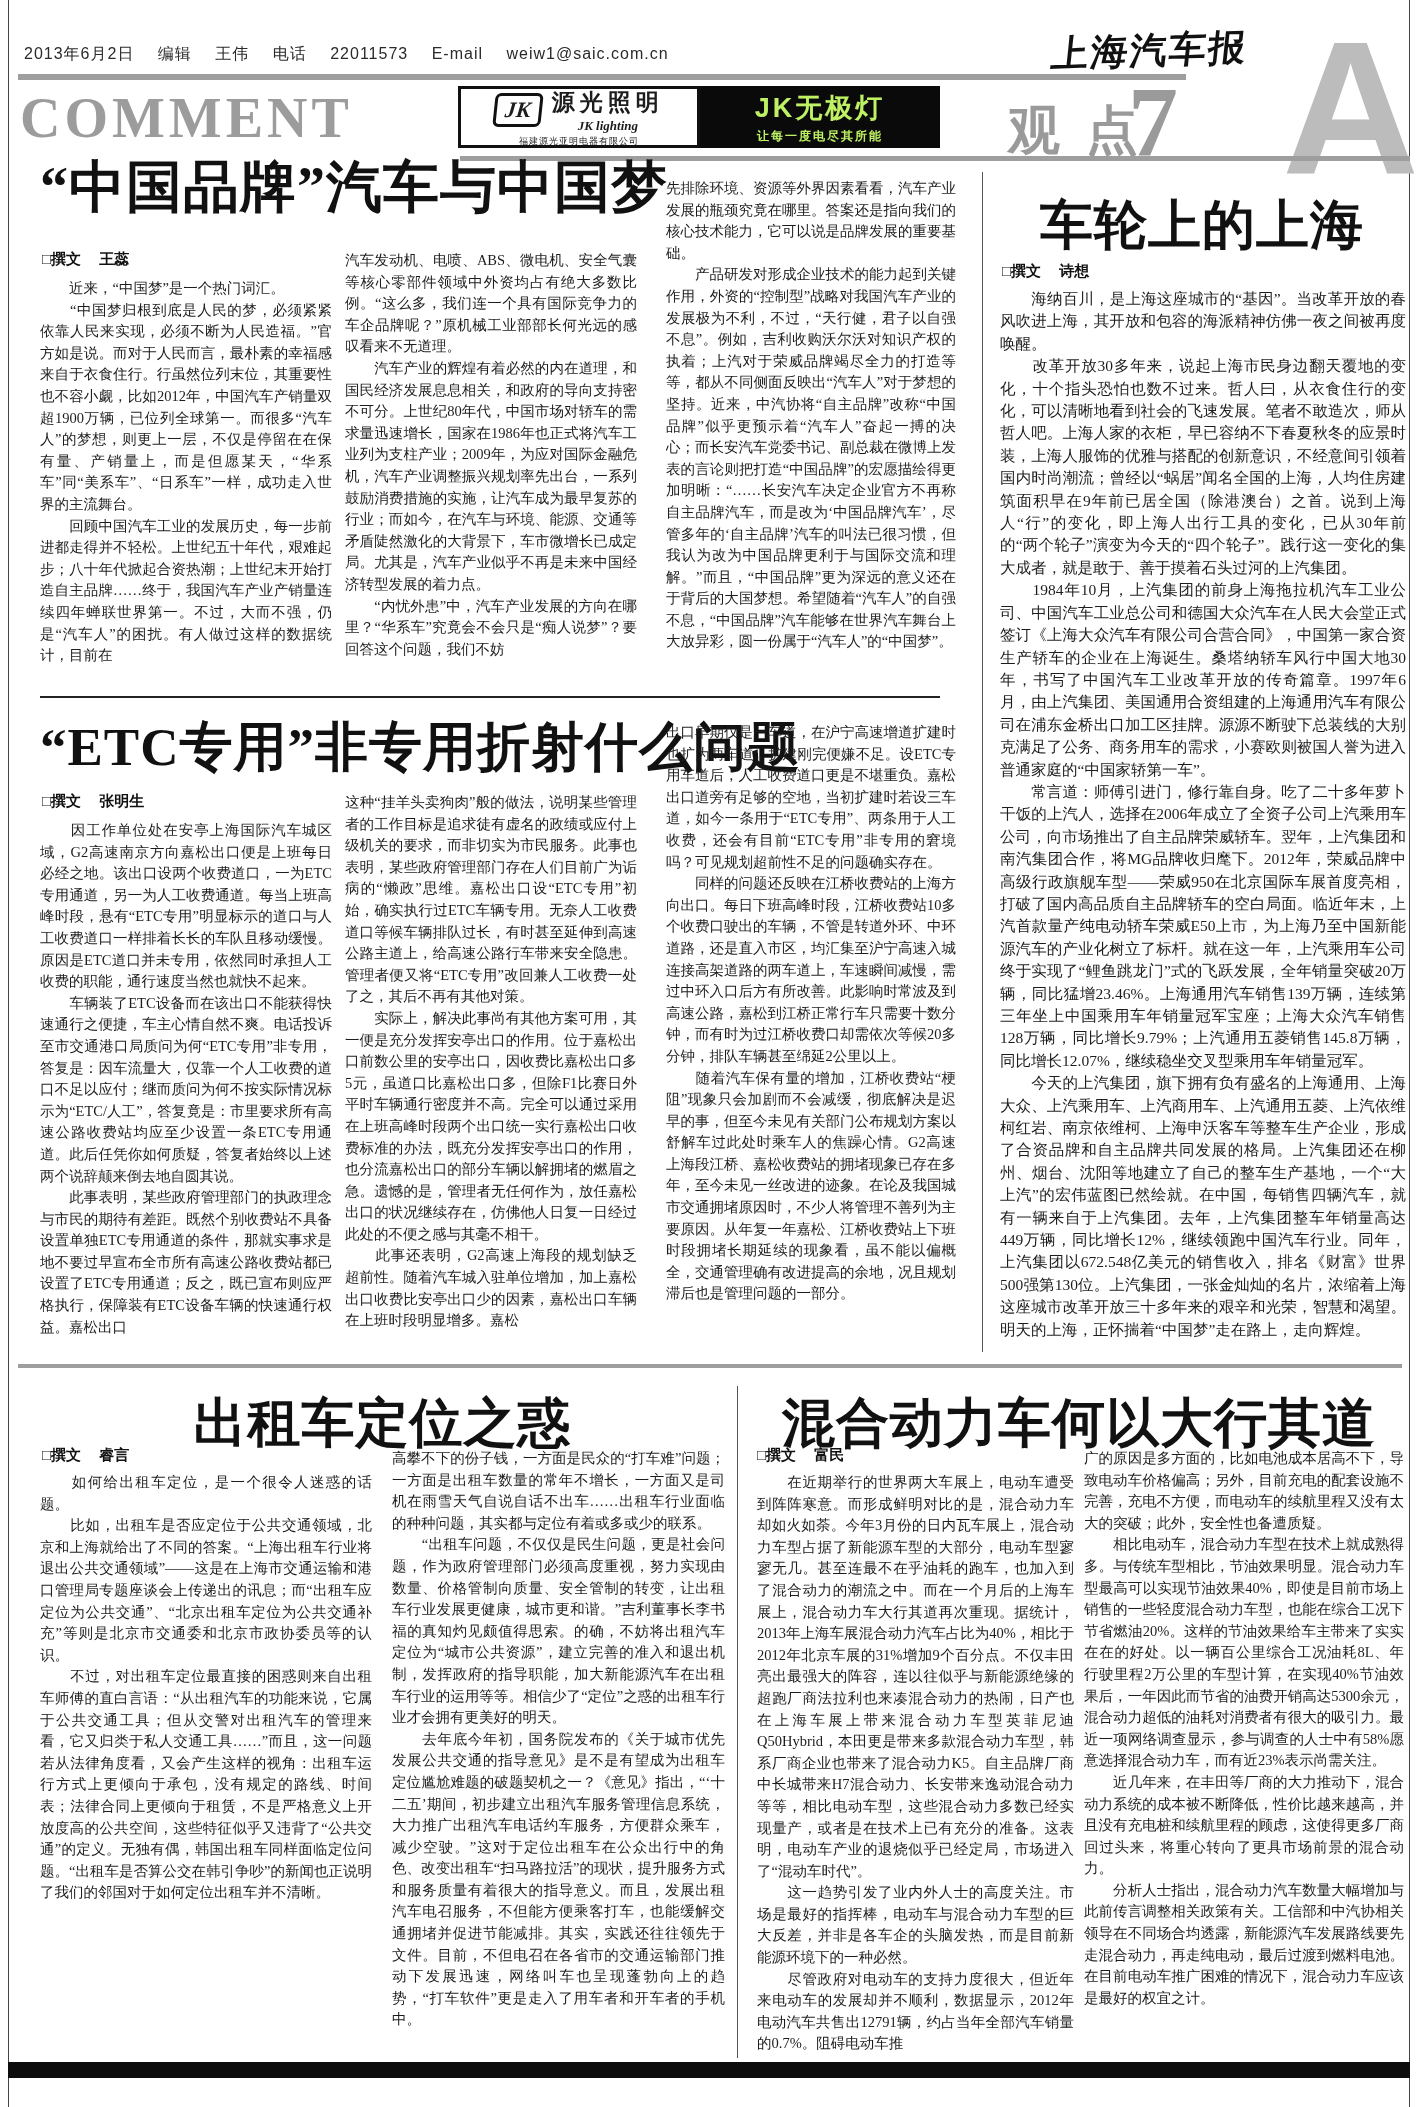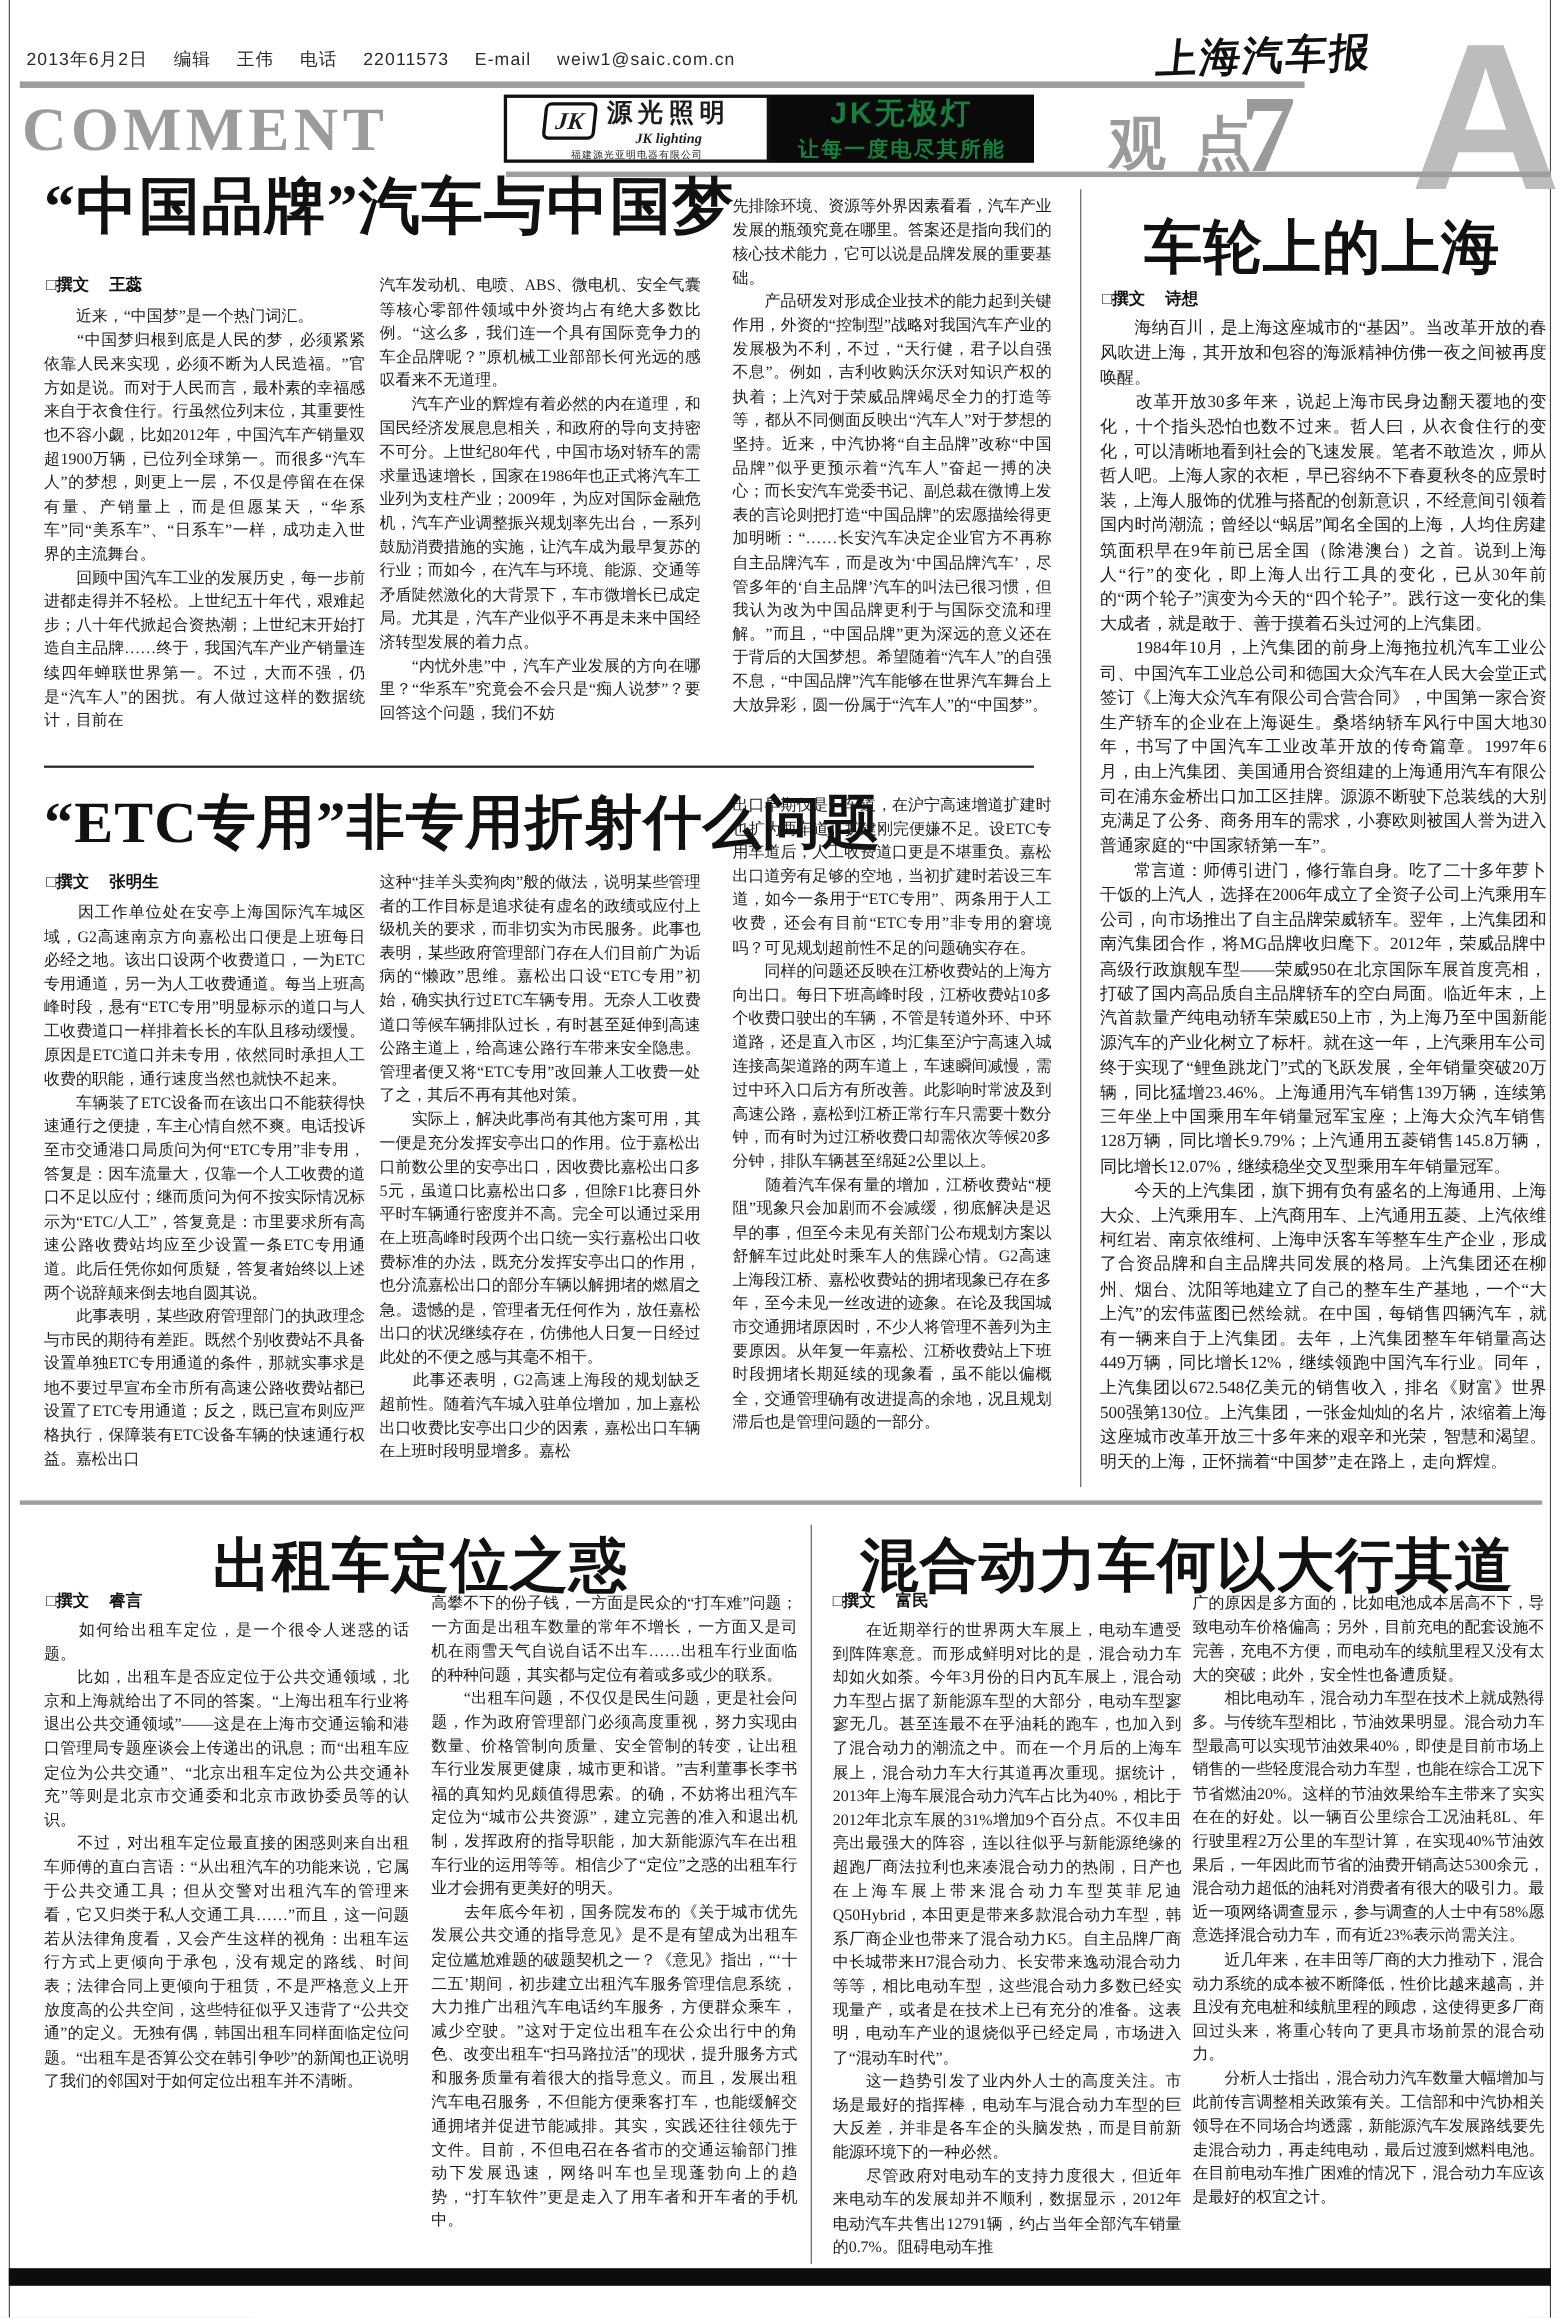--- a/index.html
+++ b/index.html
@@ -14,23 +14,23 @@
   .masthead{font-size:37px;font-weight:bold;color:#111;transform:skewX(-8deg) rotate(-2deg);letter-spacing:2px;}
   .sec-cn{font-size:52px;color:#9a9a9a;letter-spacing:26px;font-weight:bold;}
   .pg-num{font-size:100px;color:#9a9a9a;font-weight:bold;line-height:1;}
   .pg-letter{font-size:190px;color:#bcbcbc;font-weight:bold;line-height:1;font-family:"Liberation Sans",sans-serif;}
   .adwhite{border:3px solid #111;background:#fff;display:flex;flex-direction:column;justify-content:center;align-items:center;box-sizing:border-box;}
   .adrow{display:flex;align-items:center;gap:10px;}
   .jkhex{border:3px solid #111;border-radius:6px;padding:1px 8px;font-weight:bold;font-style:italic;font-size:22px;transform:skewX(-6deg);}
   .adbrand{font-size:23px;font-weight:bold;letter-spacing:5px;}
   .adbrandsub{font-size:13px;font-style:italic;font-weight:bold;text-align:center;}
   .adco{font-size:9px;letter-spacing:1px;margin-top:1px;}
-  .adblack{background:#0a0a0a;color:#15803d;display:flex;flex-direction:column;justify-content:center;align-items:center;box-sizing:border-box;}
+  .adblack{background:#0a0a0a;color:#bef264;display:flex;flex-direction:column;justify-content:center;align-items:center;box-sizing:border-box;}
   .adprod{font-family:"Liberation Sans","DejaVu Sans",sans-serif;font-size:27px;font-weight:bold;letter-spacing:3px;}
-  .adslogan{font-family:"Liberation Sans","DejaVu Sans",sans-serif;font-size:19px;font-weight:bold;letter-spacing:2px;margin-top:2px;}
+  .adslogan{font-family:"Liberation Sans","DejaVu Sans",sans-serif;font-size:12px;font-weight:bold;letter-spacing:2px;margin-top:2px;}
   .headline{font-weight:bold;color:#111;text-align:center;white-space:nowrap;}
   .h-xl{font-size:56px;letter-spacing:1px;}
   .h-lg{font-size:53px;letter-spacing:1px;}
   .byline{font-family:"Liberation Sans","DejaVu Sans",sans-serif;font-size:15px;font-weight:bold;color:#111;}
   .byline .au{margin-left:14px;}
   .col{overflow:hidden;}
   .body-sm{font-size:14.5px;line-height:21.6px;}
   .body-md{font-size:15.5px;line-height:22.4px;}
   .para{margin:0;text-align:justify;}
   .vline{position:absolute;width:1px;background:#555;}

